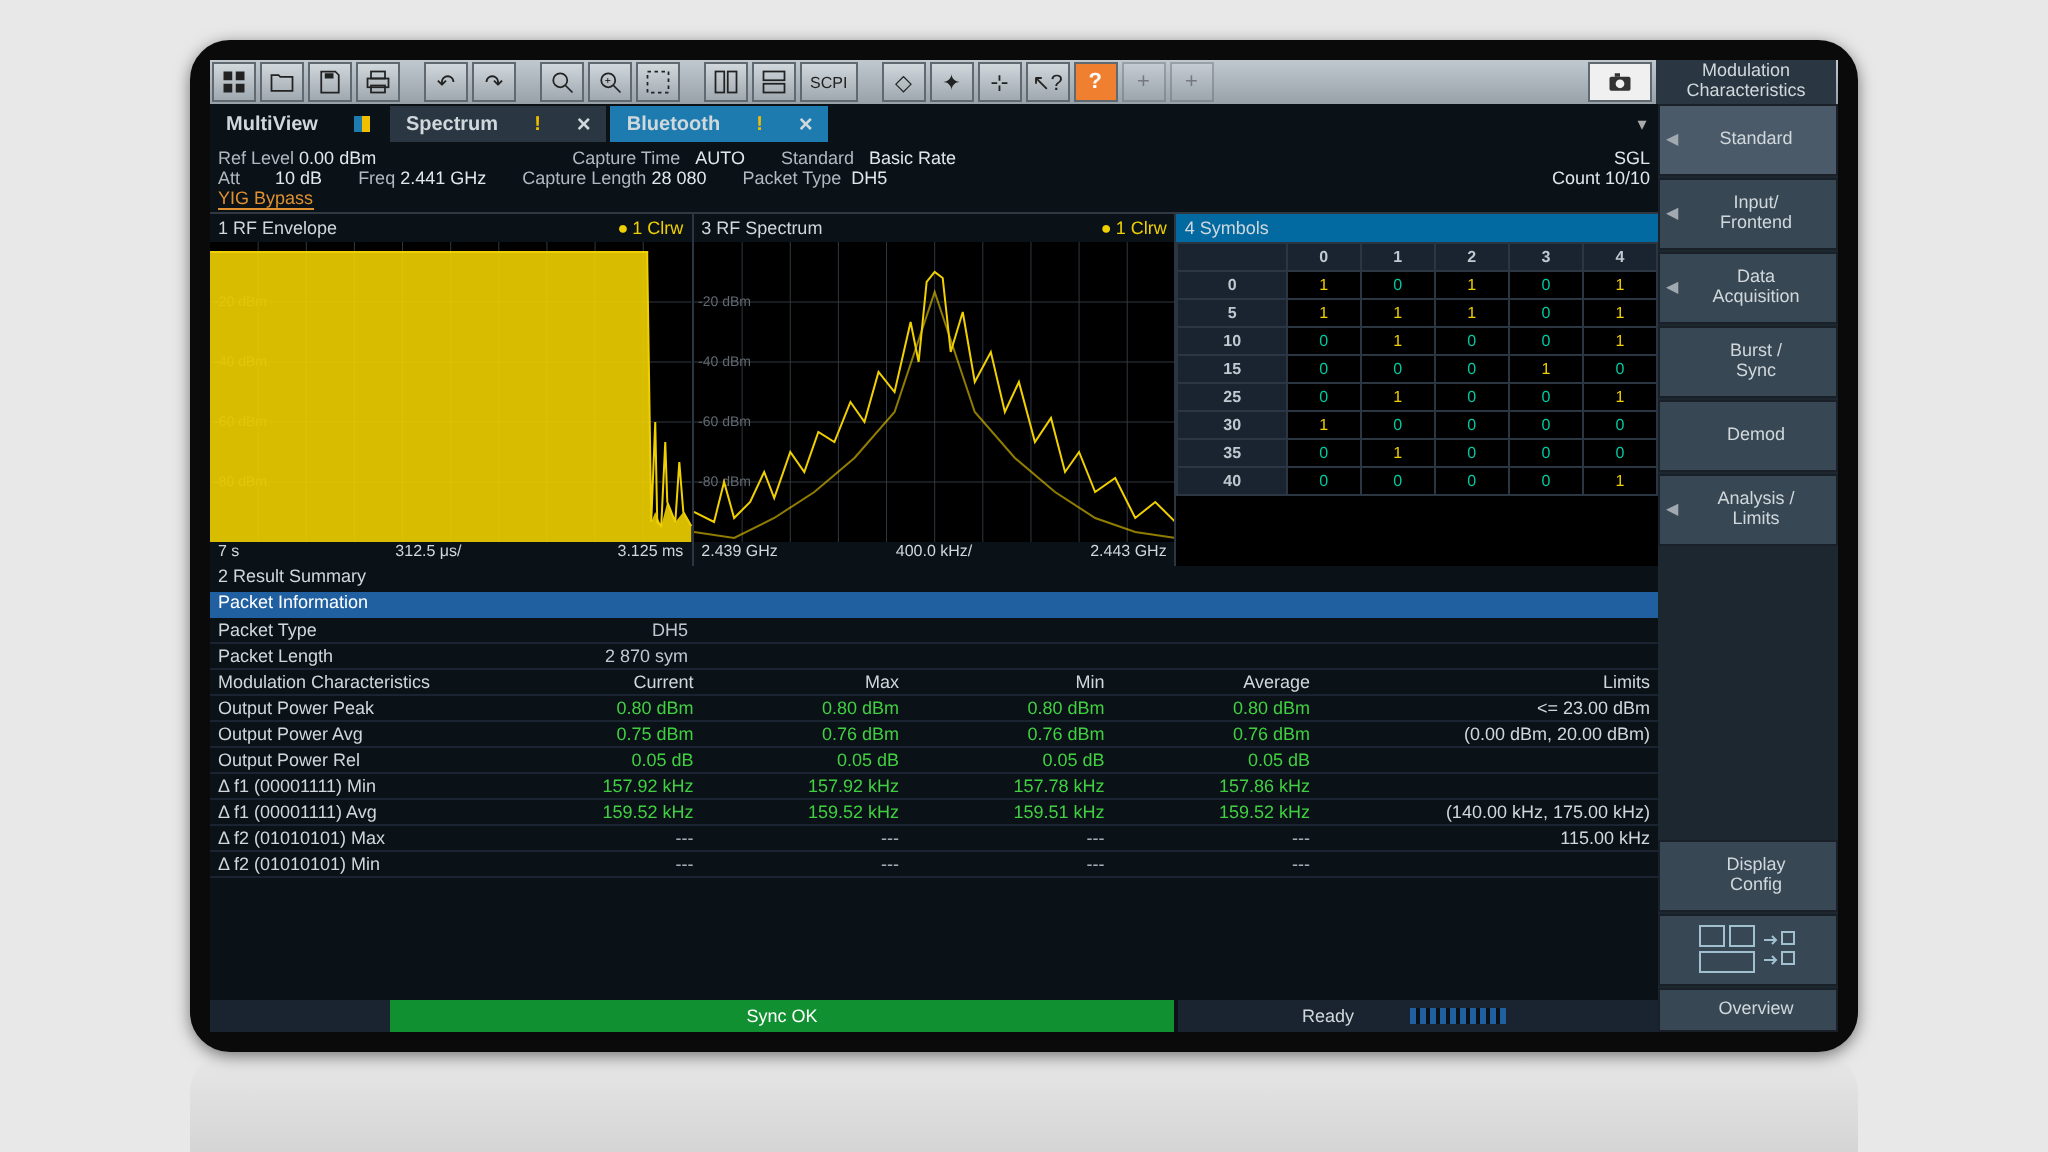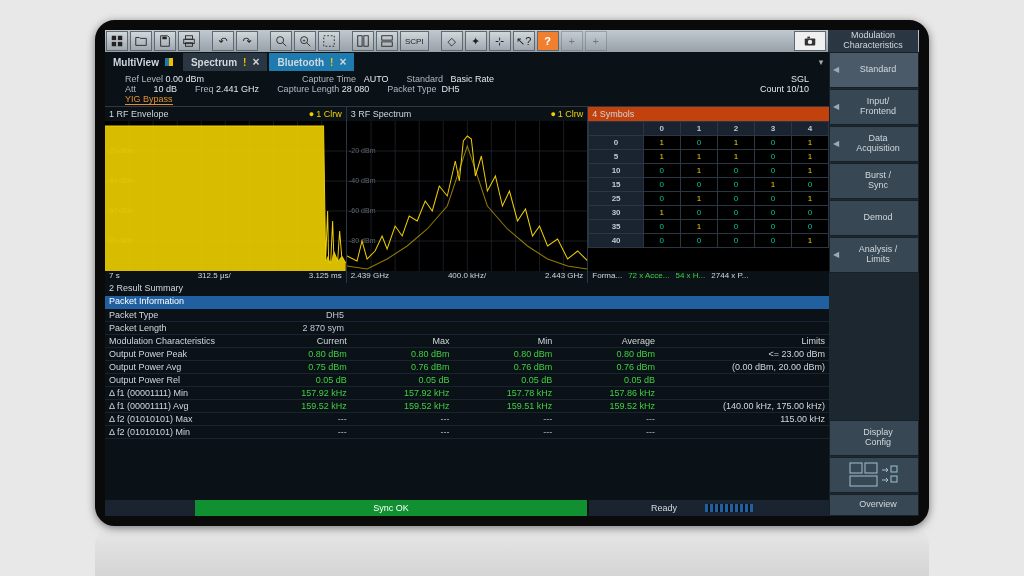--- a/index.html
+++ b/index.html
@@ -36,42 +36,42 @@
 .rbtn .mark { position: absolute; left: 3px; font-size: 8px; color: #a0a8b0; }
 .rbtn.active { background: #4a5a68; }
 .rgap { flex: 1; }
 .rdiagram {
   height: 36px; background: #384754; border: 1px solid #1a2028; display: flex; align-items: center; justify-content: center;
 }
 .rdiagram svg { width: 50px; height: 26px; }
 .tabs { height: 20px; background: #0a1218; display: flex; align-items: center; }
 .tab {
   height: 18px; padding: 0 8px; background: #2a3642; color: #d0d8dc; display: flex; align-items: center;
-  gap: 6px; font-size: 10px; font-weight: bold; margin-right: 2px;
+  gap: 18px; font-size: 10px; font-weight: bold; margin-right: 2px;
 }
 .tab.multi { background: #0a1218; }
 .tab.active { background: #1d7bb0; }
 .tab .warn { color: #f0c000; font-weight: bold; }
 .tab .close { color: #d0d8dc; font-size: 12px; }
 .tab .sq { width: 8px; height: 8px; background: linear-gradient(90deg,#1d7bb0 50%,#f0c000 50%); }
 .tab-dd { margin-left: auto; width: 16px; text-align: center; color:#aaa; }
-.params { background: #0a1218; padding: 2px 20px; font-size: 9px; color: #d0d8dc; border-bottom: 1px solid #303840; }
+.params { background: #0a1218; padding: 2px 4px; font-size: 9px; color: #d0d8dc; border-bottom: 1px solid #303840; }
 .params-row { display: flex; gap: 18px; }
 .params-row span { white-space: nowrap; }
 .params .lbl { color: #b0b8c0; }
 .params .val { color: #e0e8ec; }
 .params .orange { color: #e09030; border-bottom: 1px solid #e09030; }
 .panes { display: flex; height: 176px; background: #000; }
 .pane { flex: 1; border-right: 1px solid #2a3642; display: flex; flex-direction: column; position: relative; }
 .pane:last-child { border-right: 0; background: #0a1218; }
 .pane-hdr {
   height: 14px; background: #0a1218; color: #d0d8dc; font-size: 9px; padding: 0 4px;
   display: flex; align-items: center; justify-content: space-between;
 }
-.pane-hdr.blue { background: #c2410c; text-align: right; }
+.pane-hdr.blue { background: #0369a1; text-align: right; }
 .pane-hdr .trace { color: #f0d000; }
 .pane-hdr .trace::before { content: "●"; margin-right: 2px; color: #f0d000; }
 .plot { flex: 1; position: relative; background: #000; overflow: hidden; }
 .plot svg { width: 100%; height: 100%; }
 .plot .grid line { stroke: #303840; stroke-width: 0.5; }
 .plot .tick { fill: #606870; font-size: 7px; }
 .plot .trace { stroke: #f0d000; stroke-width: 1; fill: none; }
 .plot .tracef { fill: #f0d000; }
 .pane-ftr { height: 12px; background: #0a1218; font-size: 8px; display: flex; justify-content: space-between; padding: 0 4px; color: #d0d8dc; }
 .symtable { flex: 1; font-size: 8px; overflow: hidden; background: #000; }
@@ -382,26 +382,20 @@
                       <th class="rowh">40</th>
                       <td class="v0">0</td>
                       <td class="v0">0</td>
                       <td class="v0">0</td>
                       <td class="v0">0</td>
                       <td class="v1">1</td>
                     </tr>
                   </tbody>
                 </table>
               </div>
-          <div class="sym-ftr">
-            <span>Forma...</span>
-            <span class="g">72 x Acce...</span>
-            <span class="g">54 x H...</span>
-            <span>2744 x P...</span>
-          </div>
         </div>
 
       </div>
 
       <div class="results">
         <div class="res-hdr">2 Result Summary</div>
         <div class="res-sec">Packet Information</div>
         <div class="res-row">
               <span class="lbl">Packet Type</span>
               <span style="width:80px;text-align:right">DH5</span>

